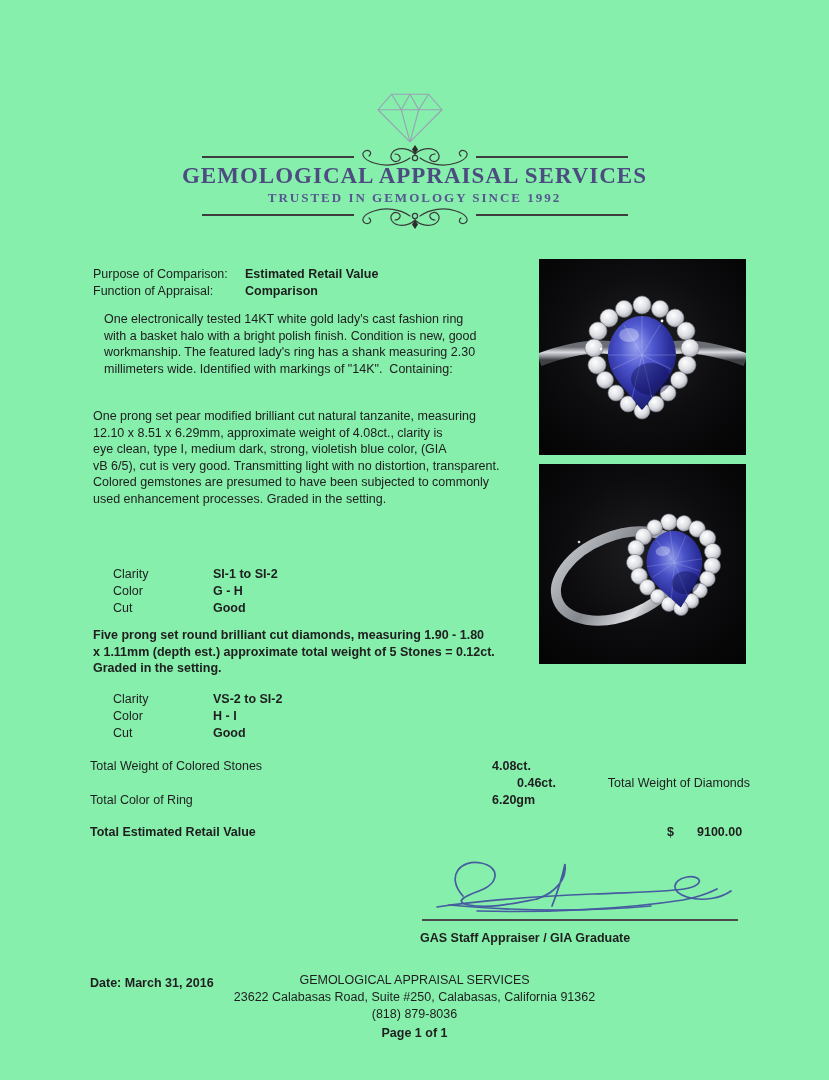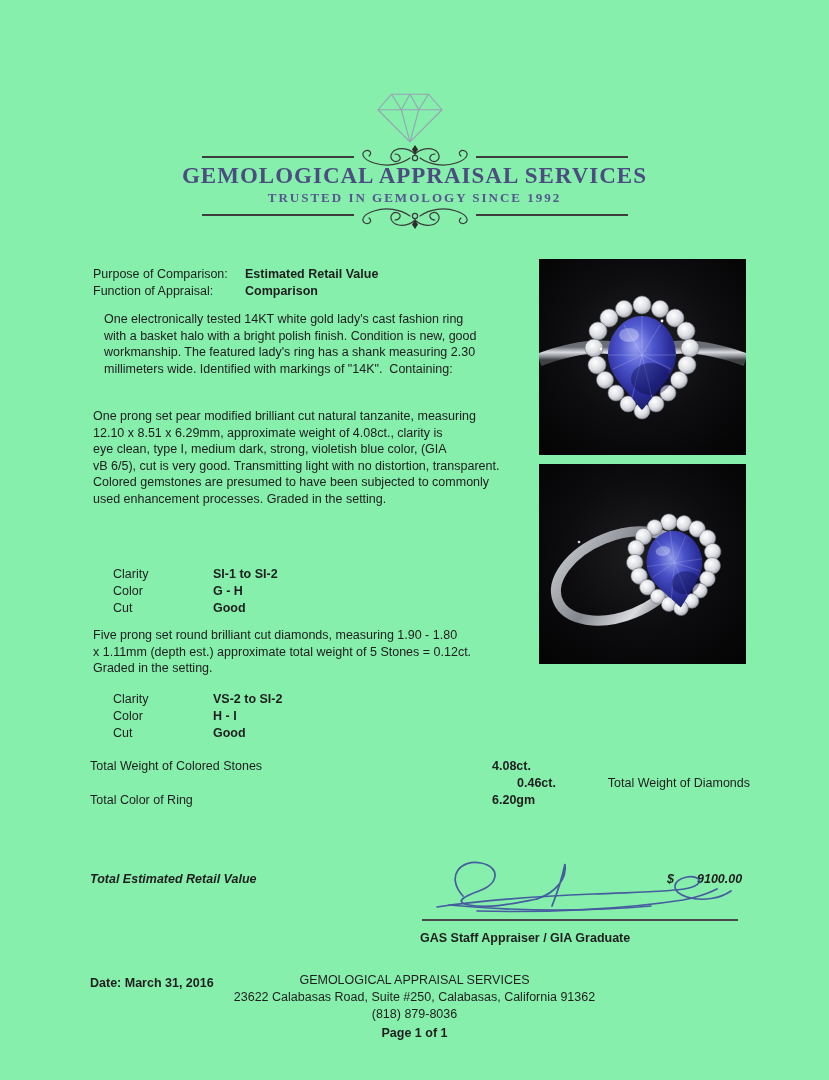--- a/index.html
+++ b/index.html
@@ -97,21 +97,21 @@
   </div>
   <div class="row" style="left:113px;top:584px;width:300px;">
     <span>Color</span>
     <span class="val" style="left:100px;">G - H</span>
   </div>
   <div class="row" style="left:113px;top:601px;width:300px;">
     <span>Cut</span>
     <span class="val" style="left:100px;">Good</span>
   </div>
 
-  <div class="para" style="left:93px;top:627px;">Five prong set round brilliant cut diamonds, measuring 1.90 - 1.80
+  <div class="para" style="left:93px;top:627px;font-weight:bold;">Five prong set round brilliant cut diamonds, measuring 1.90 - 1.80
 x 1.11mm (depth est.) approximate total weight of 5 Stones = 0.12ct.
 Graded in the setting.</div>
 
   <div class="row" style="left:113px;top:692px;width:300px;">
     <span>Clarity</span>
     <span class="val" style="left:100px;">VS-2 to SI-2</span>
   </div>
   <div class="row" style="left:113px;top:709px;width:300px;">
     <span>Color</span>
     <span class="val" style="left:100px;">H - I</span>
@@ -244,21 +244,21 @@
   </div>
   <div class="row" style="left:90px;top:776px;width:660px;text-align:right;">
     <span>Total Weight of Diamonds</span>
     <span class="val" style="left:402px;margin-left:25px;">0.46ct.</span>
   </div>
   <div class="row" style="left:90px;top:793px;width:660px;">
     <span>Total Color of Ring</span>
     <span class="val" style="left:402px;">6.20gm</span>
   </div>
 
-  <div class="row" style="left:90px;top:872px;width:680px;font-style:italic;">
+  <div class="row" style="left:90px;top:825px;width:680px;">
     <span class="b">Total Estimated Retail Value</span>
     <span class="val" style="left:577px;">$</span>
     <span class="val" style="left:607px;">9100.00</span>
   </div>
 
   <svg class="abs" style="left:415px;top:854px;" width="330" height="64" viewBox="0 0 330 64">
     <g fill="none" stroke="#40509f" stroke-width="1.7" stroke-linecap="round" opacity="0.92">
       <path d="M48 42 C 30 22 46 5 66 9 C 86 13 84 30 64 37 C 50 42 38 48 54 51 C 76 55 100 49 122 45"></path>
       <path d="M122 45 C 142 38 152 24 150 10 C 147 24 141 42 137 52"></path>
       <path d="M22 53 C 70 46 130 42 178 40 C 226 38 258 38 274 34 C 290 30 286 21 272 23 C 258 26 254 37 272 43 C 288 48 306 44 316 37"></path>

